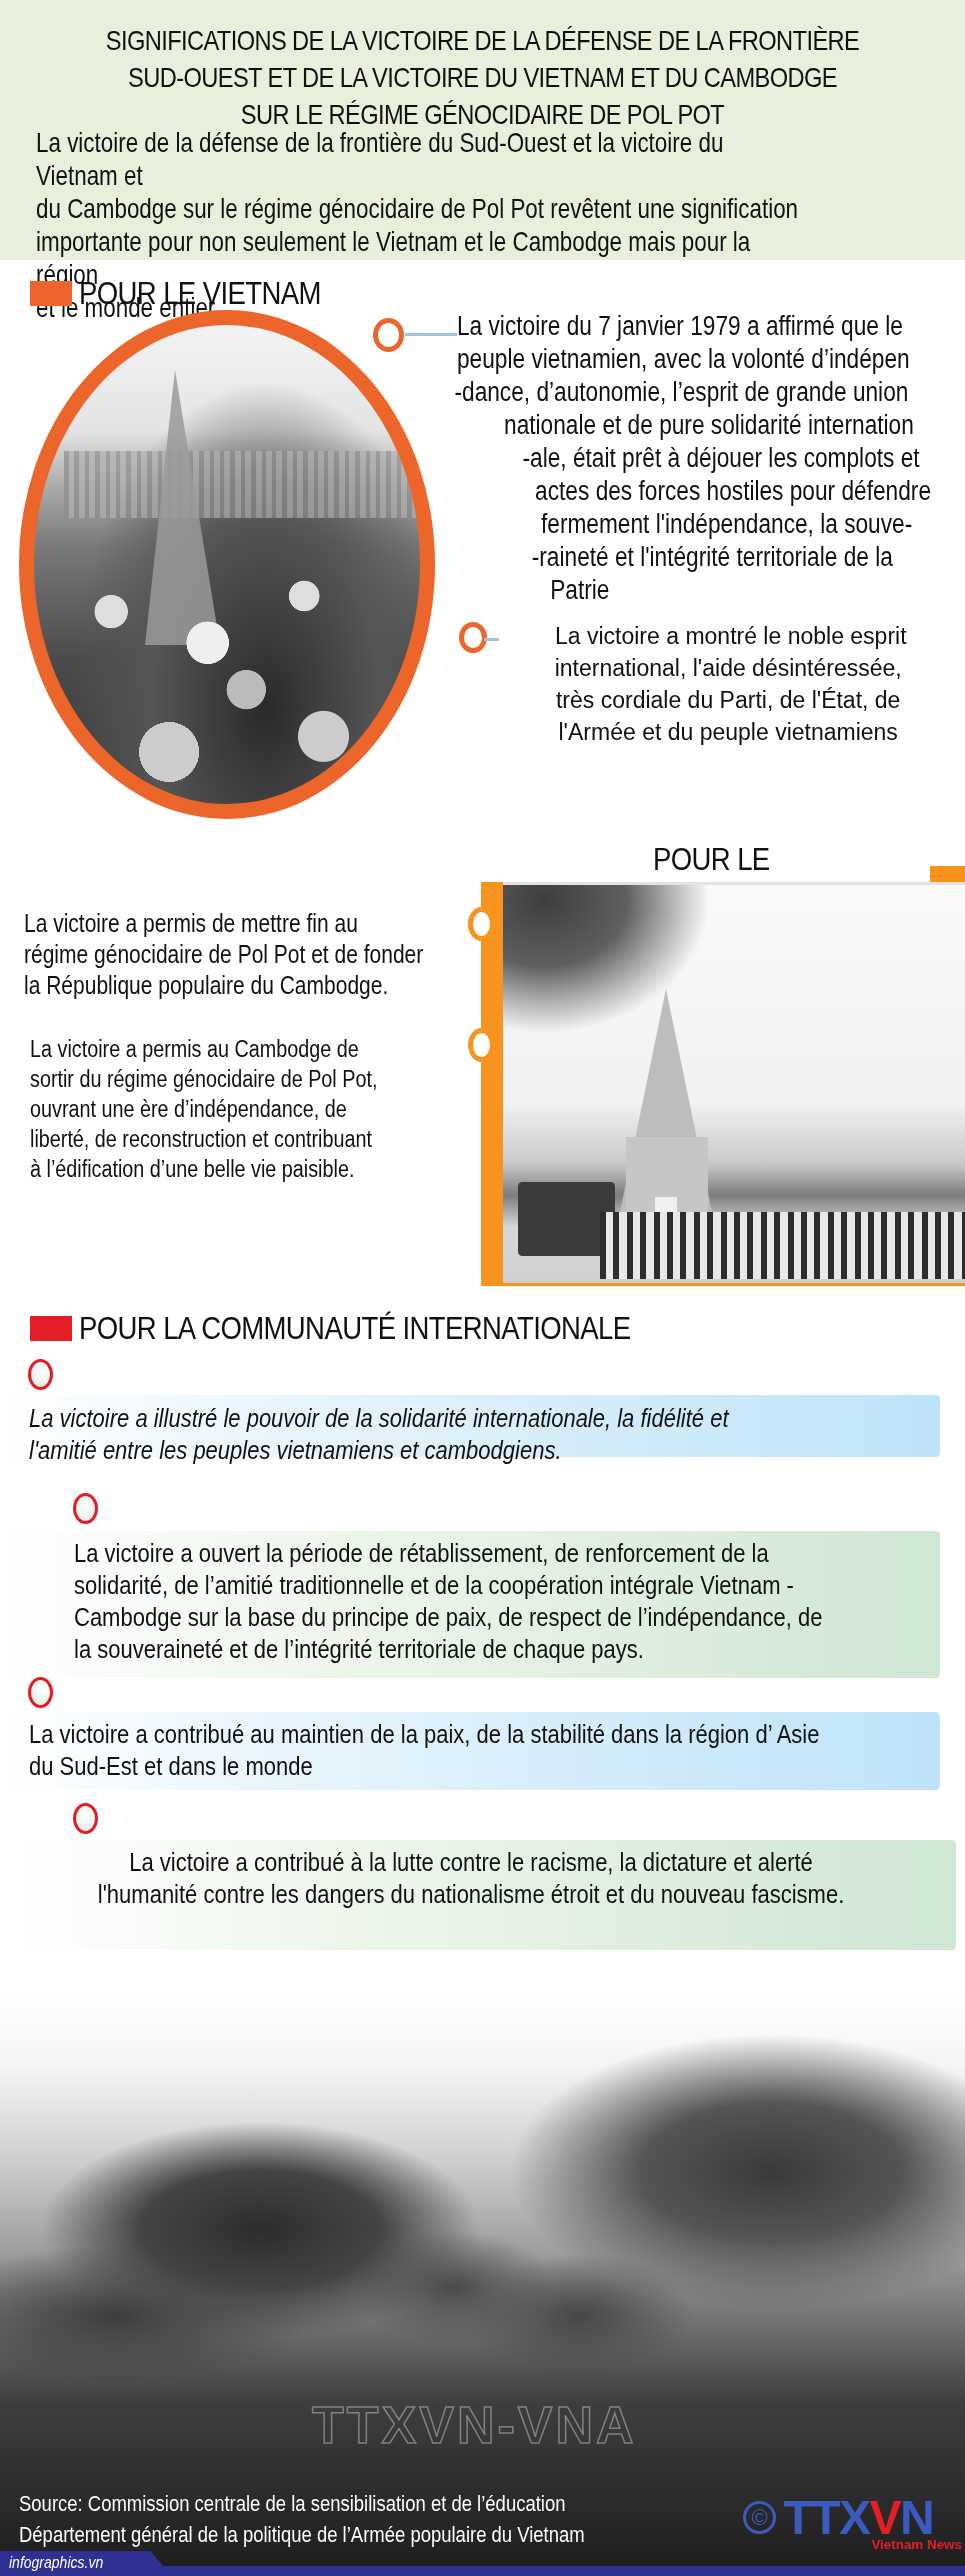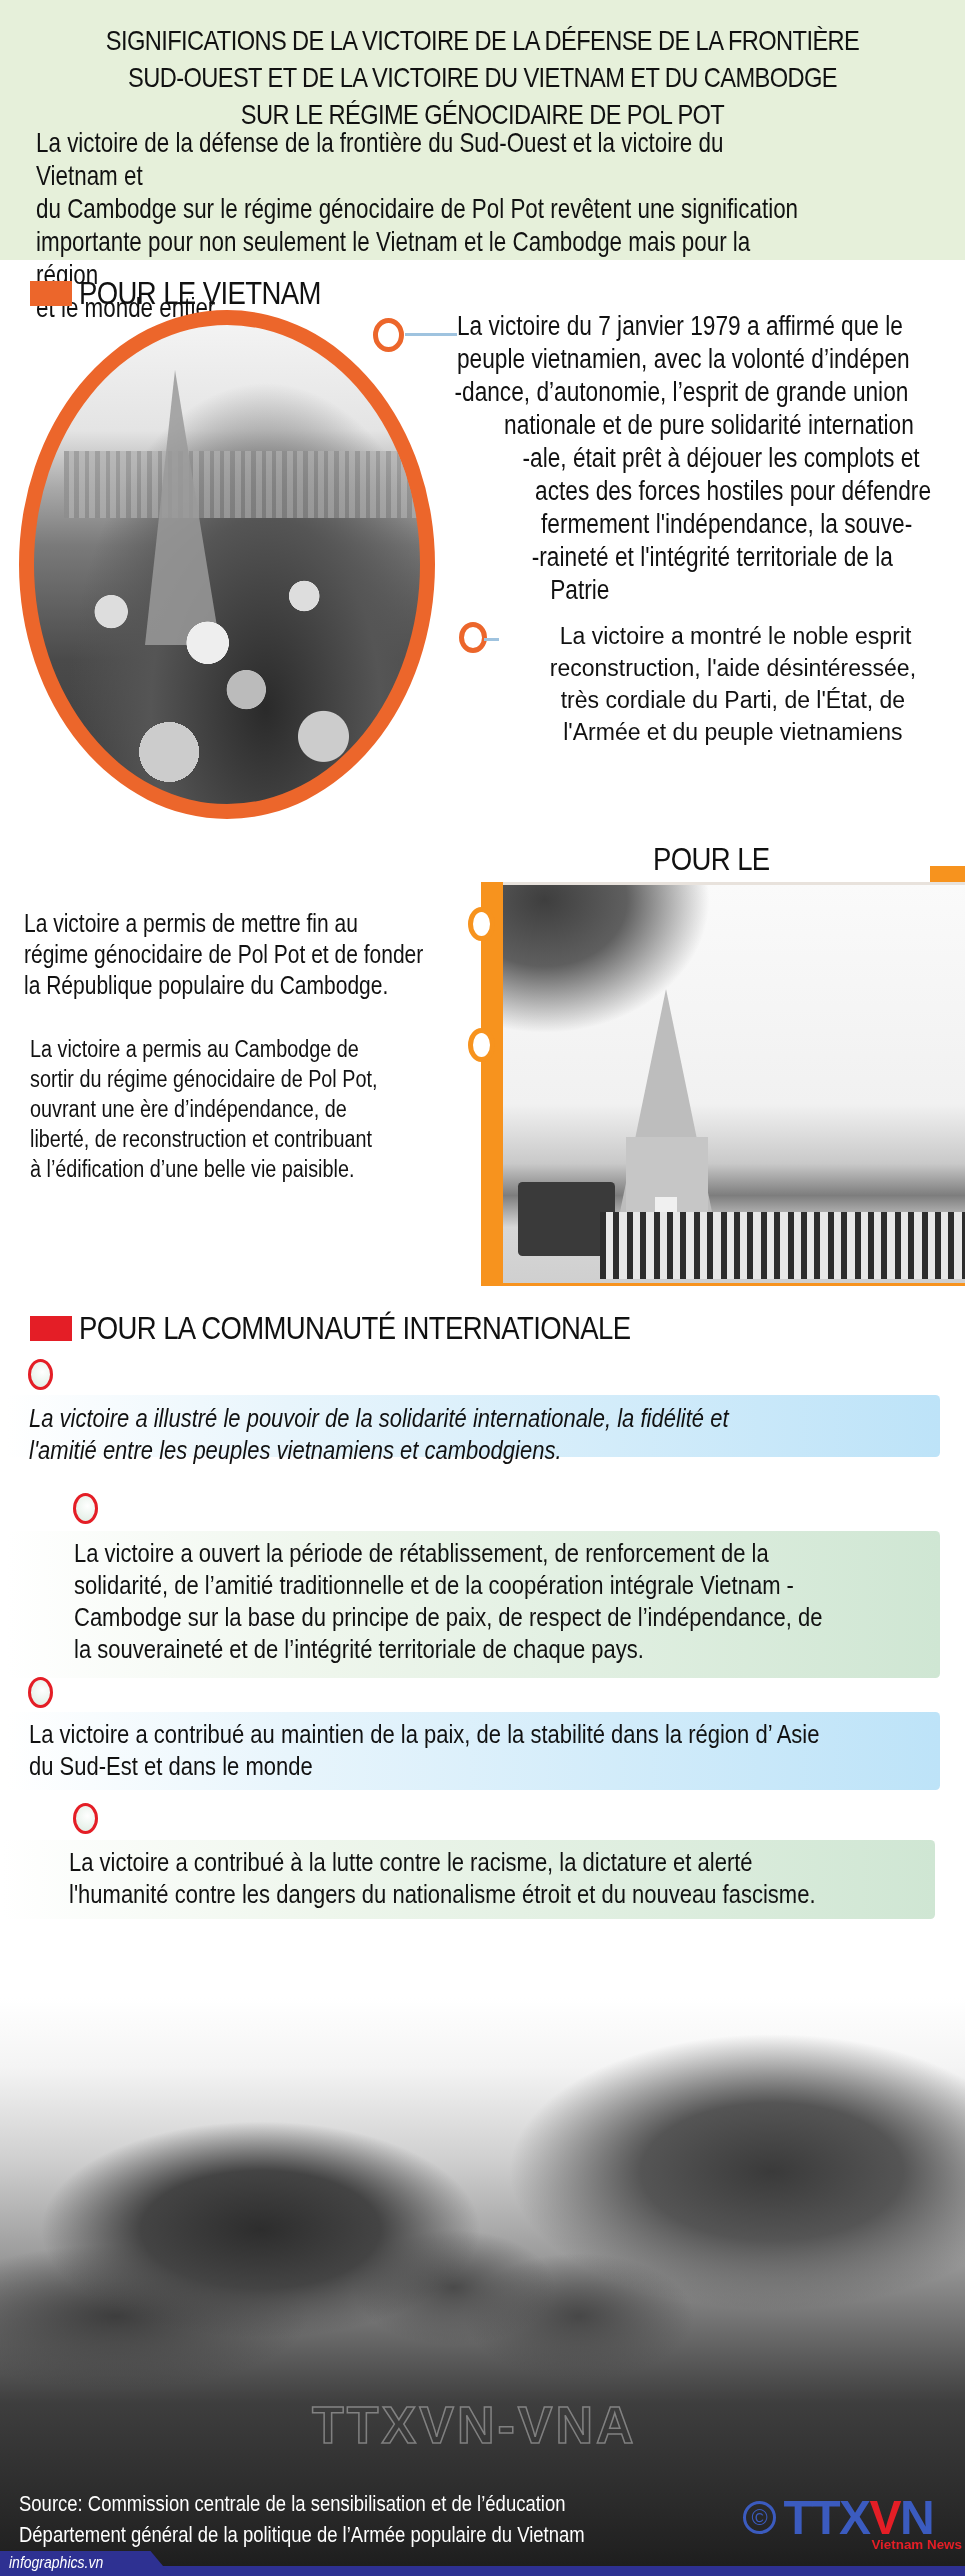--- a/index.html
+++ b/index.html
@@ -115,21 +115,21 @@
   <div style="margin-left:93px">actes des forces hostiles pour défendre</div>
   <div style="margin-left:100px">fermement l'indépendance, la souve-</div>
   <div style="margin-left:89px">-raineté et l'intégrité territoriale de la</div>
   <div style="margin-left:111px">Patrie</div>
 </div>
 
 <div class="abs node node-vn" style="left:459px; top:622px; width:28px; height:31px;"></div>
 <div class="abs connector" style="left:484px; top:638px; width:15px;"></div>
 <div class="abs vn-text2" style="left:555px; top:620px;">
   <div>La victoire a montré le noble esprit</div>
-  <div style="margin-left:-5.2px">reconstruction, l'aide désintéressée,</div>
+  <div style="margin-left:-5.2px">international, l'aide désintéressée,</div>
   <div style="margin-left:-5.2px">très cordiale du Parti, de l'État, de</div>
   <div style="margin-left:-5.2px">l'Armée et du peuple vietnamiens</div>
 </div>
 
 <div class="abs sec-head" style="left:653px; top:841px;">
   <span class="sec-label">POUR LE CAMBODGE</span>
   <span class="sq" style="background:#f7931e;"></span>
 </div>
 
 <div class="abs kh-bar"></div>
@@ -184,21 +184,21 @@
 
 <div class="abs node-int" style="left:28px; top:1677px;"></div>
 <div class="abs box box-blue" style="left:7.4px; top:1712px; width:933px; height:78px;">
   <div class="int-text" style="padding-top:6px;">
     <div>La victoire a contribué au maintien de la paix, de la stabilité dans la région d’ Asie</div>
     <div>du Sud-Est et dans le monde</div>
   </div>
 </div>
 
 <div class="abs node-int" style="left:73px; top:1803px;"></div>
-<div class="abs box box-green" style="left:2px; top:1840px; width:933px; height:79px; padding-left:67px;">
+<div class="abs box box-green" style="left:23px; top:1840px; width:933px; height:110px; padding-left:67px;text-align:center;">
   <div class="int-text" style="padding-top:6px;">
     <div>La victoire a contribué à la lutte contre le racisme, la dictature et alerté</div>
     <div>l'humanité contre les dangers du nationalisme étroit et du nouveau fascisme.</div>
   </div>
 </div>
 
 <div class="abs bottom-photo"></div>
 <div class="abs watermark">TTXVN-VNA</div>
 <div class="abs source">
   <div>Source: Commission centrale de la sensibilisation et de l’éducation</div>

